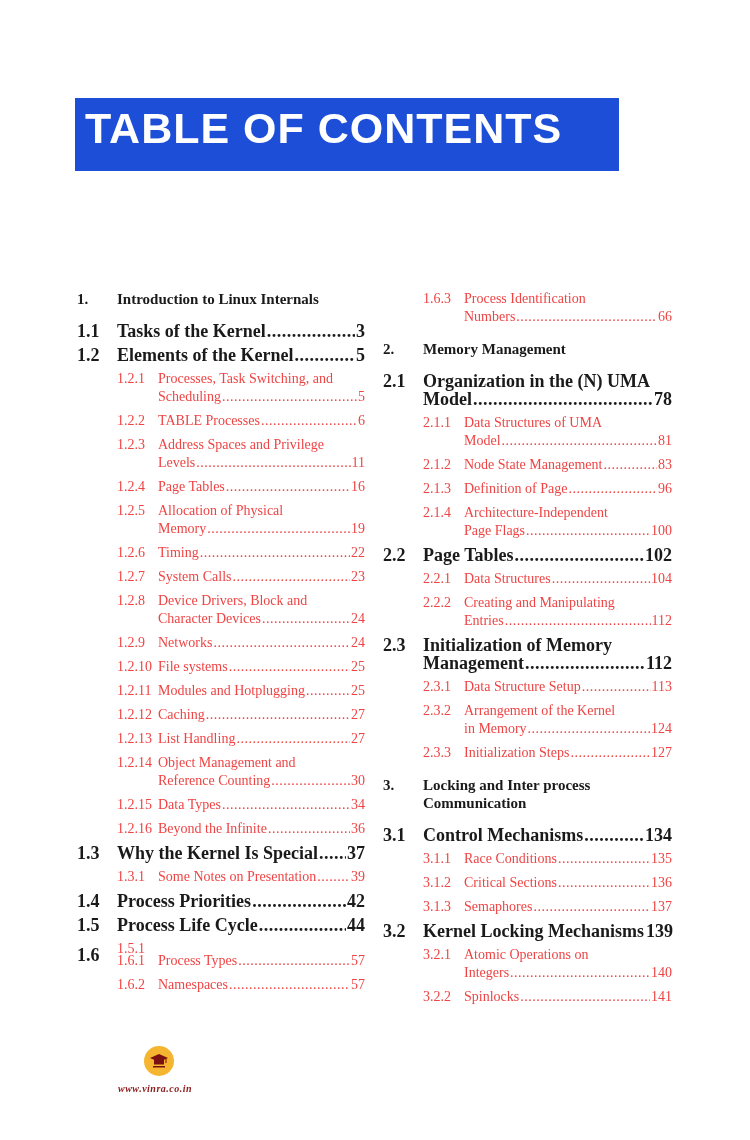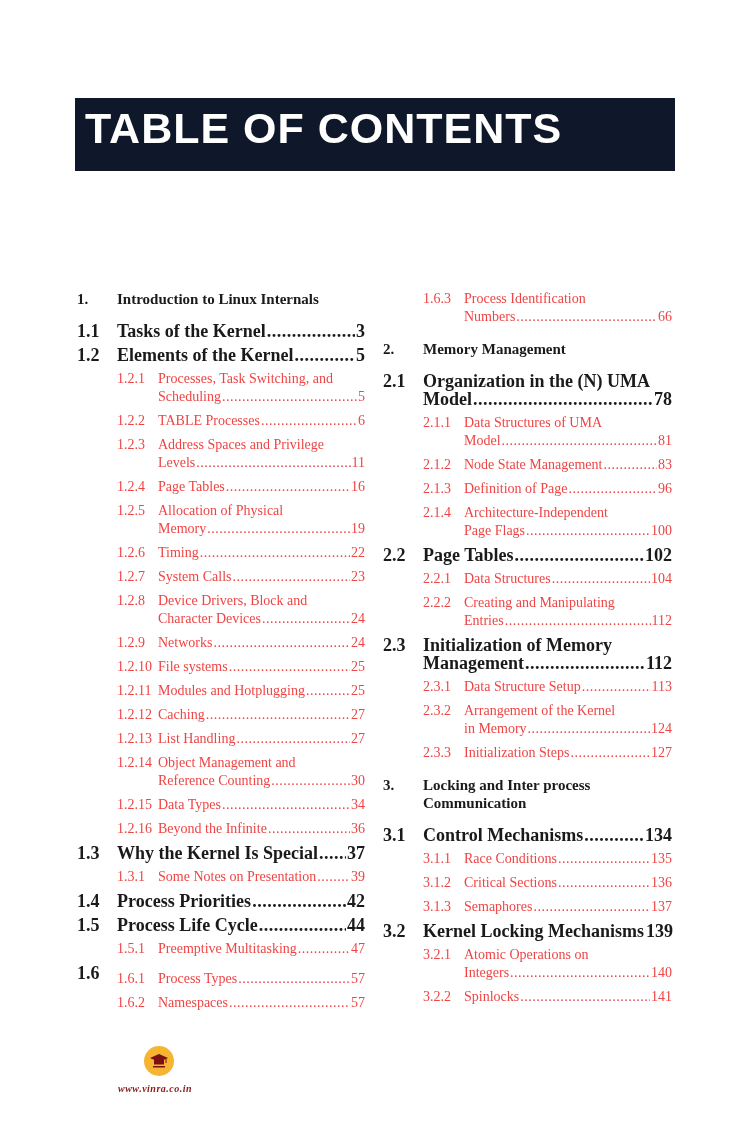--- a/index.html
+++ b/index.html
@@ -1,19 +1,19 @@
 <!DOCTYPE html>
 <html><head>
 <meta charset="utf-8">
 <style>
   html, body { margin: 0; padding: 0; background: #ffffff; }
   body { width: 750px; height: 1140px; position: relative; overflow: hidden;
          font-family: "DejaVu Serif", "Liberation Serif", serif; color: #1a1a1a; }
-  .title-bar { position: absolute; left: 75px; top: 98px; width: 600px; height: 73px;
-               background: #0f172a; }
+  .title-bar { position: absolute; left: 75px; top: 98px; width: 544px; height: 73px;
+               background: #1d4ed8; }
   .title-text { position: absolute; left: 10px; top: 6px; font-family: "Liberation Sans", sans-serif;
                 font-weight: bold; color: #ffffff; font-size: 43px; letter-spacing: 1px; line-height: 48px; }
   .col { position: absolute; top: 290px; }
   .col-left { left: 77px; width: 288px; }
   .col-right { left: 383px; width: 289px; }
   .entry { position: relative; font-family: "Liberation Serif", serif; }
   .num { position: absolute; left: 0; top: 0; }
   .lbl { display: block; }
   .line { display: flex; align-items: flex-end; }
   .line .t { white-space: nowrap; }
@@ -296,27 +296,20 @@
         <div class="line">
           <span class="t">Process Life Cycle</span>
           <span class="dots"></span>
           <span class="p">44</span>
         </div>
       </div>
     </div>
     <div class="gap-sec"></div>
     <div class="entry sub">
       <span class="num">1.5.1</span>
-      <div class="lbl">
-        <div class="line">
-          <span class="t">Preemptive Multitasking</span>
-          <span class="dots"></span>
-          <span class="p">47</span>
-        </div>
-      </div>
     </div>
     <div class="gap-sec"></div>
     <div class="entry sec">
       <span class="num">1.6</span>
     </div>
     <div class="gap-sec"></div>
     <div class="entry sub">
       <span class="num">1.6.1</span>
       <div class="lbl">
         <div class="line">

